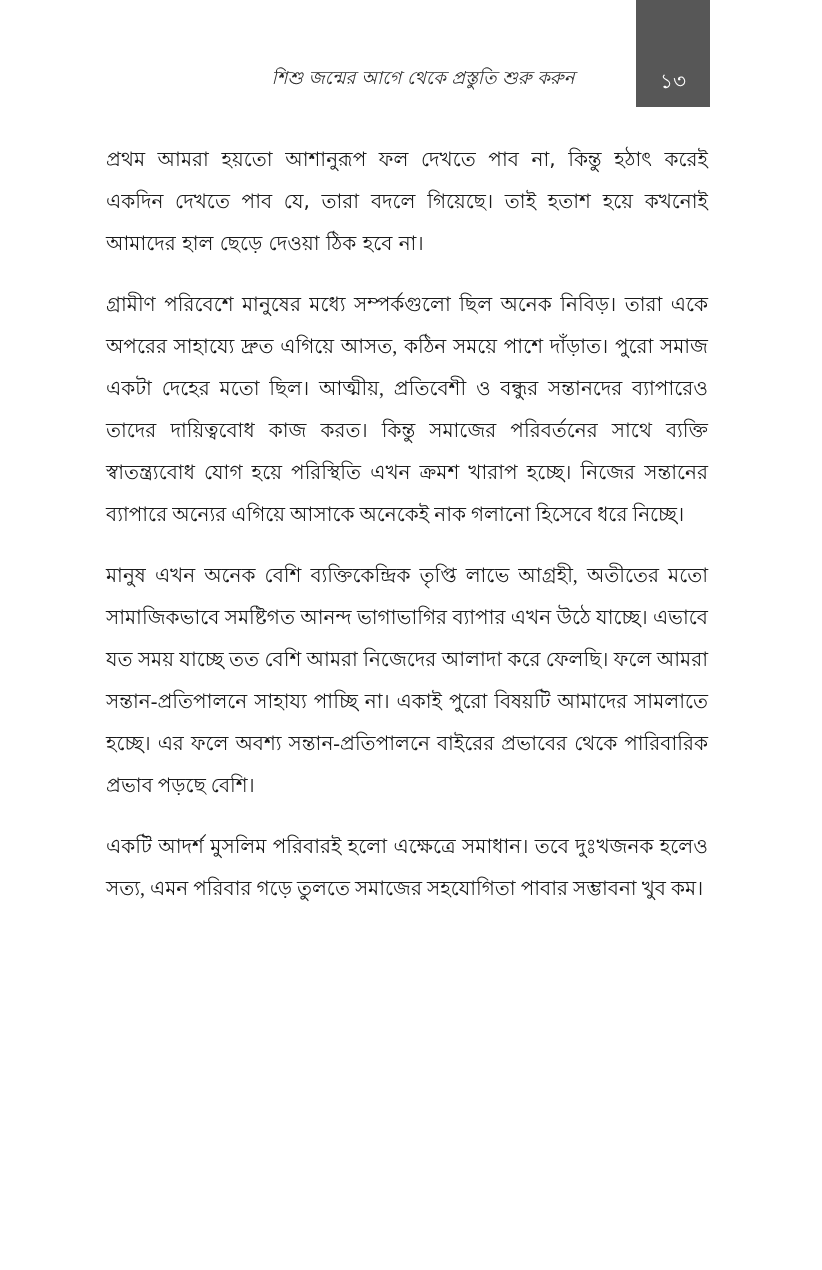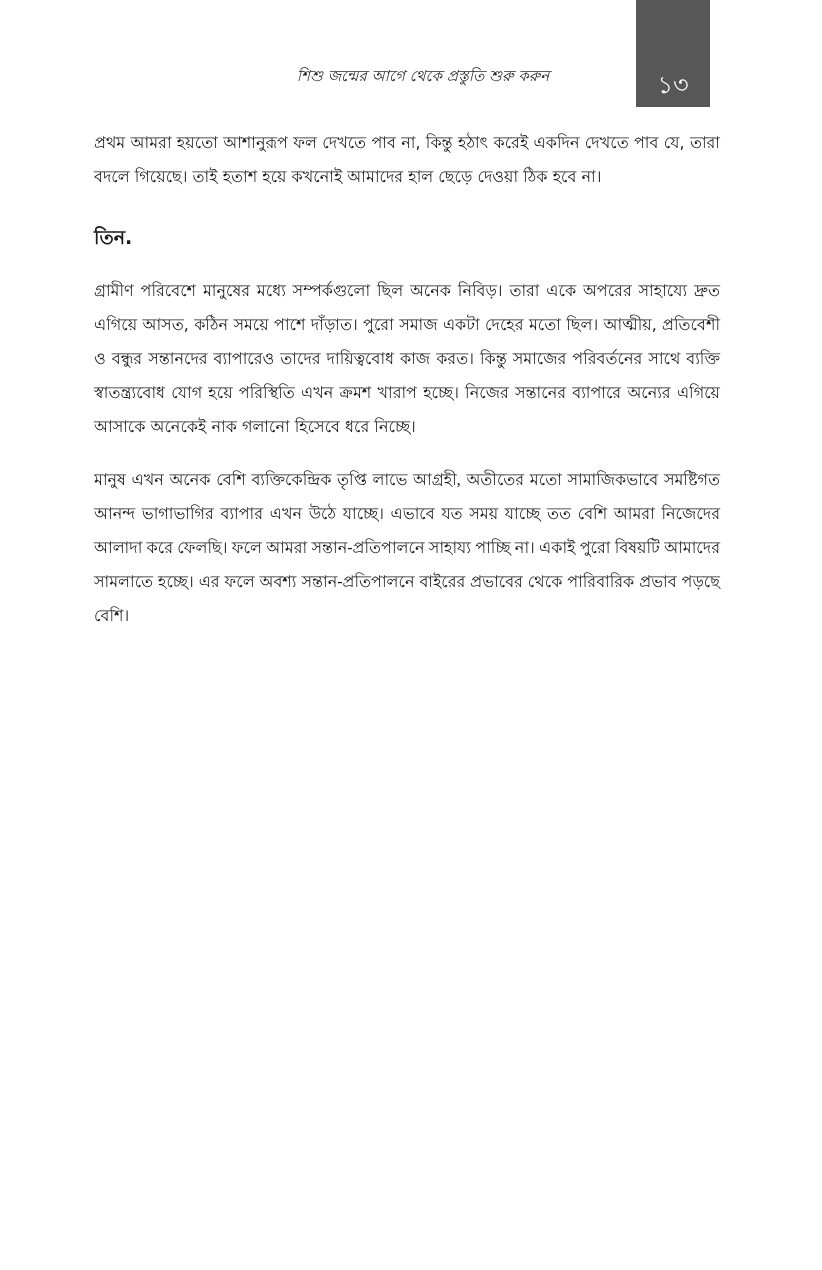--- a/index.html
+++ b/index.html
@@ -1,38 +1,38 @@
 <!DOCTYPE html>
 <html><head>
 <meta charset="utf-8">
 <style>
   html, body { margin: 0; padding: 0; background: #ffffff; }
   body { width: 822px; height: 1270px; position: relative; overflow: hidden;
          font-family: "DejaVu Sans", "Liberation Sans", sans-serif; color: #1a1a1a; }
   .page-number-tab { position: absolute; left: 636px; top: 0; width: 74px; height: 107px;
          background: #575757; }
   .page-number { position: absolute; left: 0; right: 0; top: 66px; text-align: center;
-         color: #ffffff; font-size: 24px; }
+         color: #ffffff; font-size: 20px; }
   .running-header { position: absolute; left: 233px; top: 64px; width: 380px;
-         font-style: italic; font-size: 15px; color: #2a2a2a; text-align: center; white-space: nowrap; }
+         font-style: italic; font-size: 18px; color: #2a2a2a; text-align: center; white-space: nowrap; }
   .body-text { position: absolute; left: 94px; top: 126px; width: 626px; }
-  .para { margin: 0; font-size: 16px; line-height: 34px; text-align: justify; text-align-last: left; }
+  .para { margin: 12px; font-size: 20px; line-height: 42px; text-align: justify; text-align-last: left; }
   .para + .para { margin-top: 19px; font-family: Liberation Serif, serif; }
   .heading { margin: 30px 0 22px 0; font-size: 19px; font-weight: bold; line-height: 30px; }
   .heading.first { margin-top: 28px; }
 </style>
 </head>
 <body>
 
 <div class="running-header">শিশু জন্মের আগে থেকে প্রস্তুতি শুরু করুন</div>
 
 <div class="page-number-tab">
   <div class="page-number">১৩</div>
 </div>
 
 <div class="body-text">
   <p class="para">প্রথম আমরা হয়তো আশানুরূপ ফল দেখতে পাব না, কিন্তু হঠাৎ করেই একদিন দেখতে পাব যে, তারা বদলে গিয়েছে। তাই হতাশ হয়ে কখনোই আমাদের হাল ছেড়ে দেওয়া ঠিক হবে না।</p>
 
-  <div class="heading first">তিন.</div>
   <p class="para">গ্রামীণ পরিবেশে মানুষের মধ্যে সম্পর্কগুলো ছিল অনেক নিবিড়। তারা একে অপরের সাহায্যে দ্রুত এগিয়ে আসত, কঠিন সময়ে পাশে দাঁড়াত। পুরো সমাজ একটা দেহের মতো ছিল। আত্মীয়, প্রতিবেশী ও বন্ধুর সন্তানদের ব্যাপারেও তাদের দায়িত্ববোধ কাজ করত। কিন্তু সমাজের পরিবর্তনের সাথে ব্যক্তি স্বাতন্ত্র্যবোধ যোগ হয়ে পরিস্থিতি এখন ক্রমশ খারাপ হচ্ছে। নিজের সন্তানের ব্যাপারে অন্যের এগিয়ে আসাকে অনেকেই নাক গলানো হিসেবে ধরে নিচ্ছে।</p>
   <p class="para">মানুষ এখন অনেক বেশি ব্যক্তিকেন্দ্রিক তৃপ্তি লাভে আগ্রহী, অতীতের মতো সামাজিকভাবে সমষ্টিগত আনন্দ ভাগাভাগির ব্যাপার এখন উঠে যাচ্ছে। এভাবে যত সময় যাচ্ছে তত বেশি আমরা নিজেদের আলাদা করে ফেলছি। ফলে আমরা সন্তান-প্রতিপালনে সাহায্য পাচ্ছি না। একাই পুরো বিষয়টি আমাদের সামলাতে হচ্ছে। এর ফলে অবশ্য সন্তান-প্রতিপালনে বাইরের প্রভাবের থেকে পারিবারিক প্রভাব পড়ছে বেশি।</p>
+  <p class="para">একটি আদর্শ মুসলিম পরিবারই হলো এক্ষেত্রে সমাধান। তবে দুঃখজনক হলেও সত্য, এমন পরিবার গড়ে তুলতে সমাজের সহযোগিতা পাবার সম্ভাবনা খুব কম।</p>
 
 </div>
 
 </body></html>

